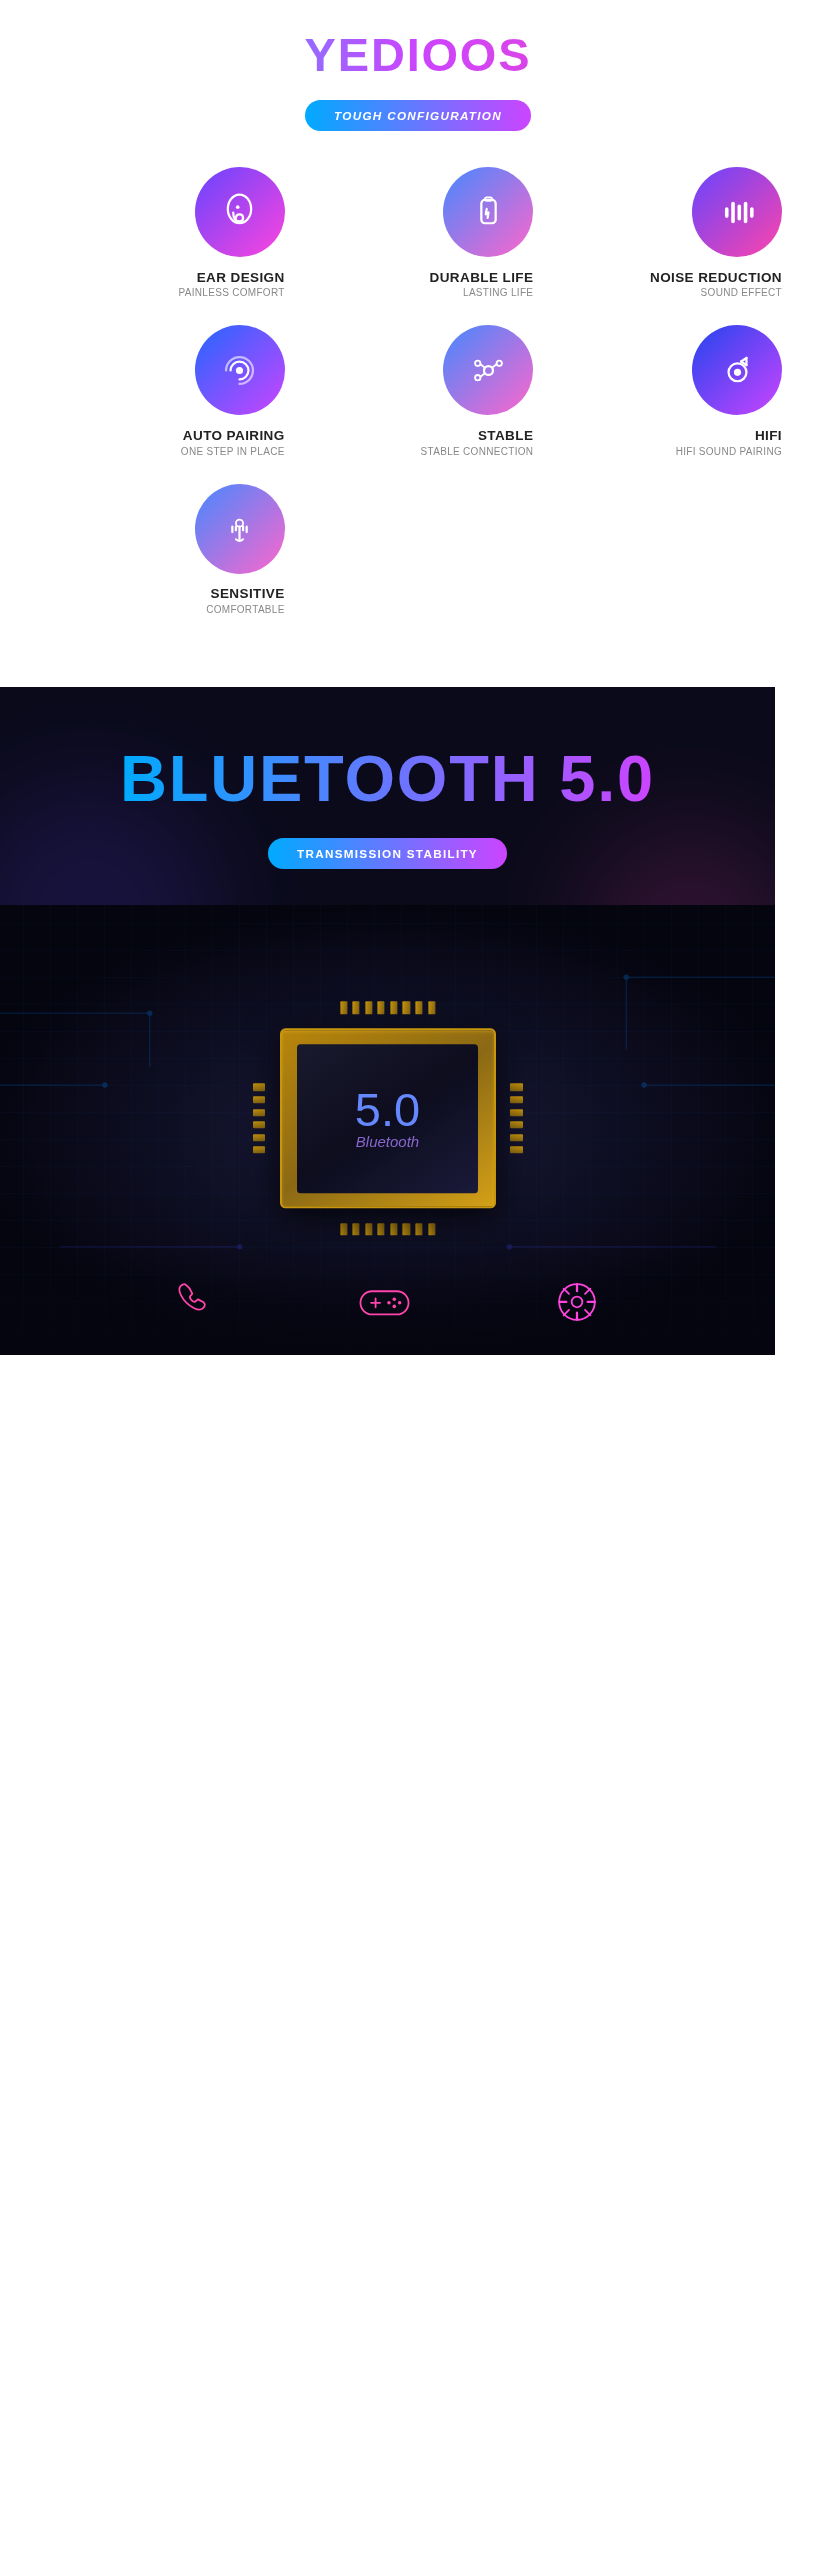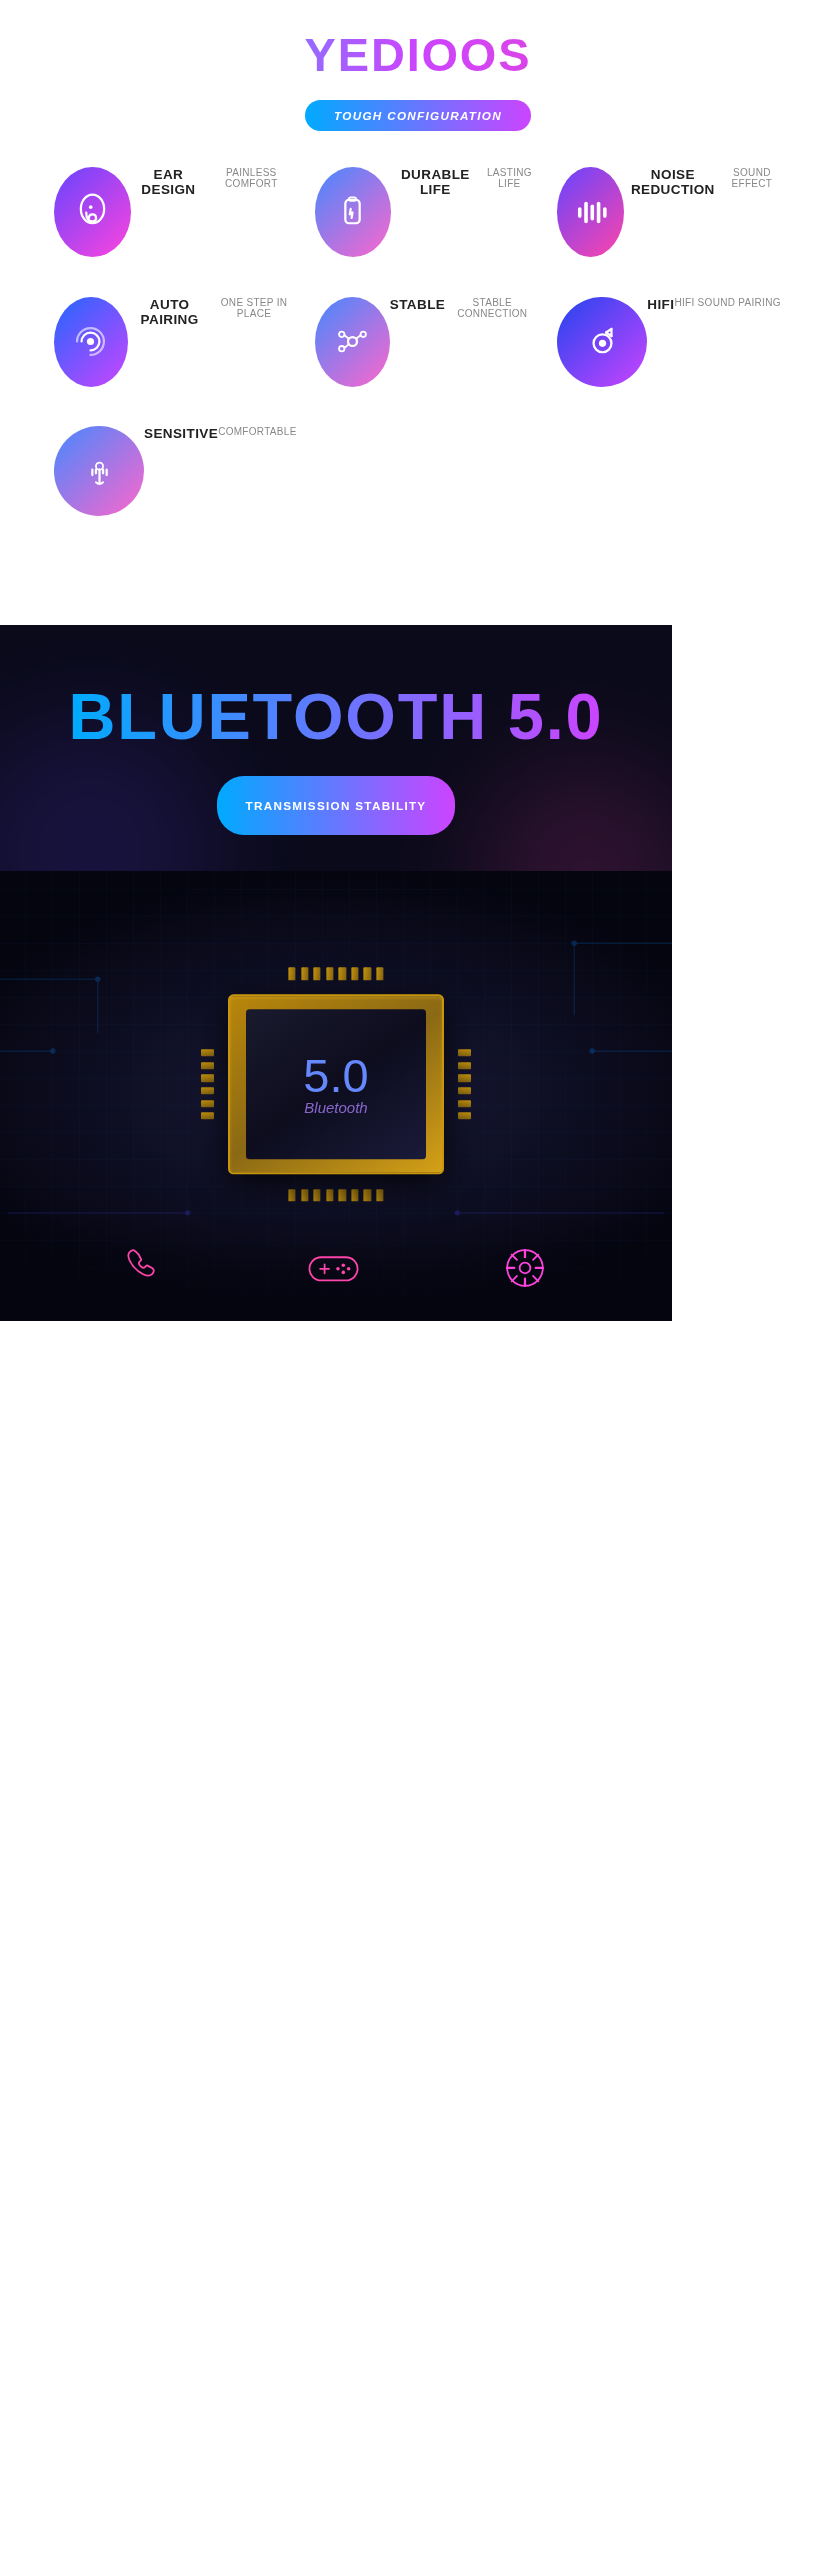--- a/index.html
+++ b/index.html
@@ -47,22 +47,22 @@
     .features-grid {
       display: grid;
       grid-template-columns: repeat(3, 1fr);
       gap: 27px 18px;
       padding: 0 54px;
       margin-bottom: 36px;
     }
 
     .feature-item {
       display: flex;
-      flex-direction: row;
-      align-items: flex-start;
+      flex-direction: column;
+      align-items: flex-end;
       text-align: center;
     }
 
     .feature-icon-circle {
       width: 90px;
       height: 90px;
       border-radius: 50%;
       background: linear-gradient(135deg, #6644ff, #ff44dd);
       display: flex;
       align-items: center;
@@ -84,28 +84,27 @@
       font-size: 10px;
       font-weight: 400;
       color: #888;
       letter-spacing: 0.3px;
     }
 
     
     .bluetooth-section {
       position: relative;
       background: #0a0a1a;
-      width: 672px;
+      width: 775px;
       min-height: 629px;
       overflow: hidden;
       display: flex;
       flex-direction: column;
       align-items: center;
       padding: 54px 0 0;
-      margin-top: 24px;
     }
 
     .bluetooth-title {
       font-size: 65px;
       font-weight: 900;
       background: linear-gradient(90deg, #00aaff, #cc44ff);
       -webkit-background-clip: text;
       -webkit-text-fill-color: transparent;
       background-clip: text;
       letter-spacing: 1.8px;
@@ -114,21 +113,21 @@
       position: relative;
     }
 
     .transmission-badge {
       display: inline-block;
       background: linear-gradient(90deg, #00aaff, #cc44ff);
       color: #fff;
       font-size: 11.7px;
       font-weight: 700;
       letter-spacing: 1.3px;
-      padding: 23px 29px;
+      padding: 9px 29px;
       border-radius: 27px;
       margin-bottom: 36px;
       z-index: 2;
       position: relative;
     }
 
     
     .circuit-container {
       width: 836px;
       height: 450px;

